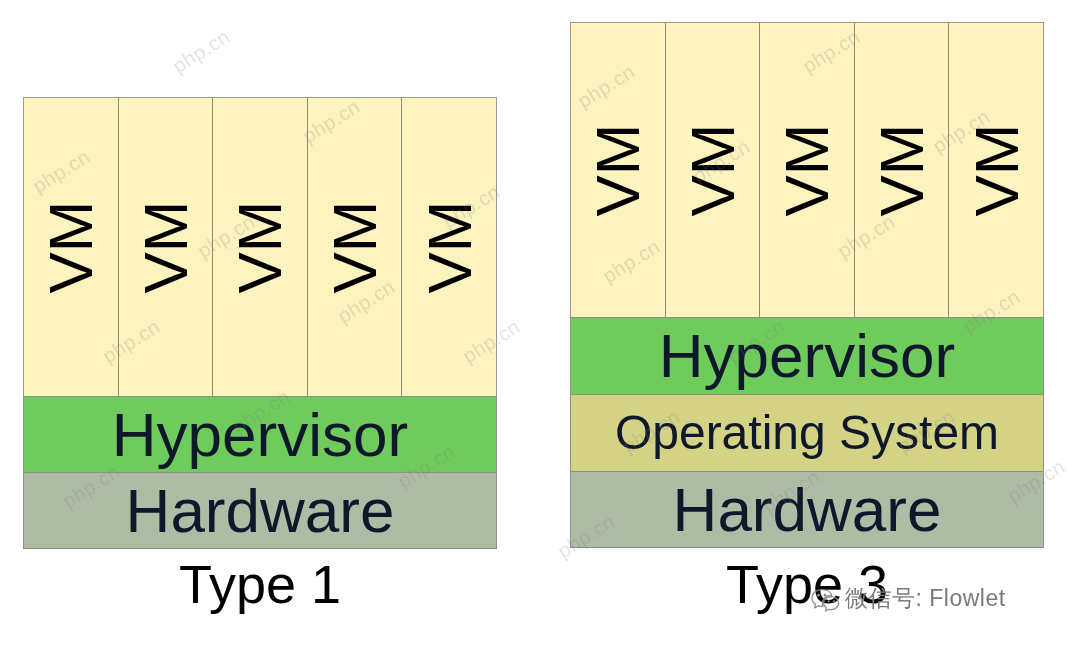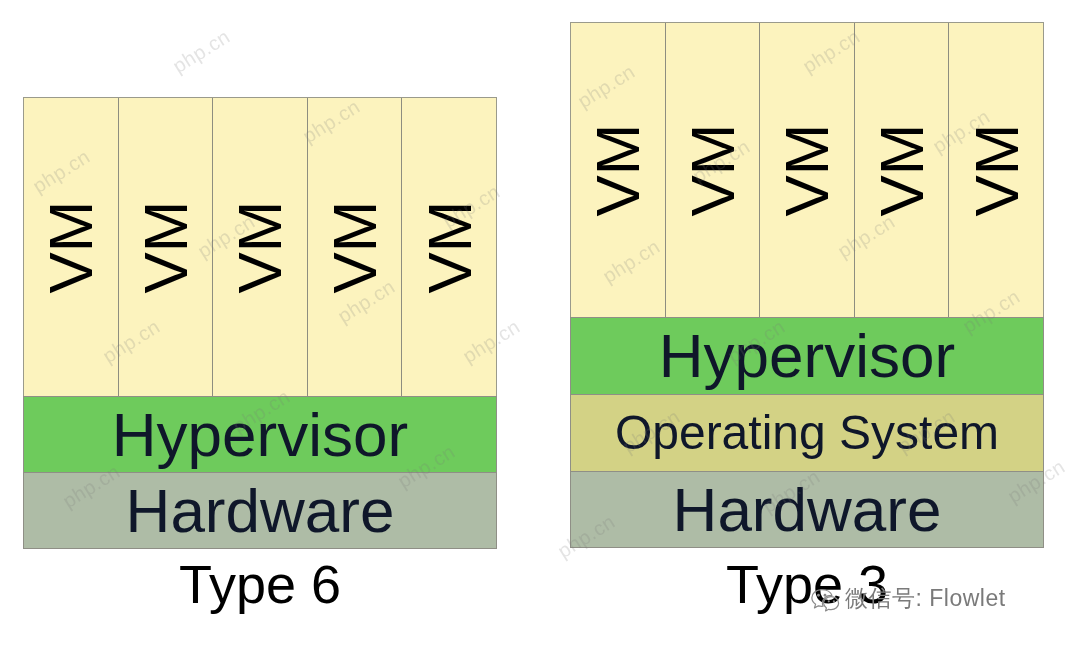--- a/index.html
+++ b/index.html
@@ -150,21 +150,21 @@
     </div>
 
     <div class="layer" style="top:299px; width:474px; height:77px; background:#6ECB5C;">
       <span class="layer-text" style="font-size:62px;">Hypervisor</span>
     </div>
 
     <div class="layer" style="top:375px; width:474px; height:77px; background:#AEBCA6;">
       <span class="layer-text" style="font-size:62px;">Hardware</span>
     </div>
 
-    <div class="caption" style="top:460px; left:0px; width:474px; font-size:54px;">Type 6</div>
+    <div class="caption" style="top:460px; left:0px; width:474px; font-size:54px;">Type 1</div>
   </div>
 
   <div class="diagram" style="left:570px; top:22px; width:474px; height:623px;">
 
     <div class="vm-strip" style="top:0px; width:474px; height:296px;">
       <div class="vm-cell">
         <span class="vm-label" style="font-size:62px;">VM</span>
       </div>
       <div class="vm-cell">
         <span class="vm-label" style="font-size:62px;">VM</span>

